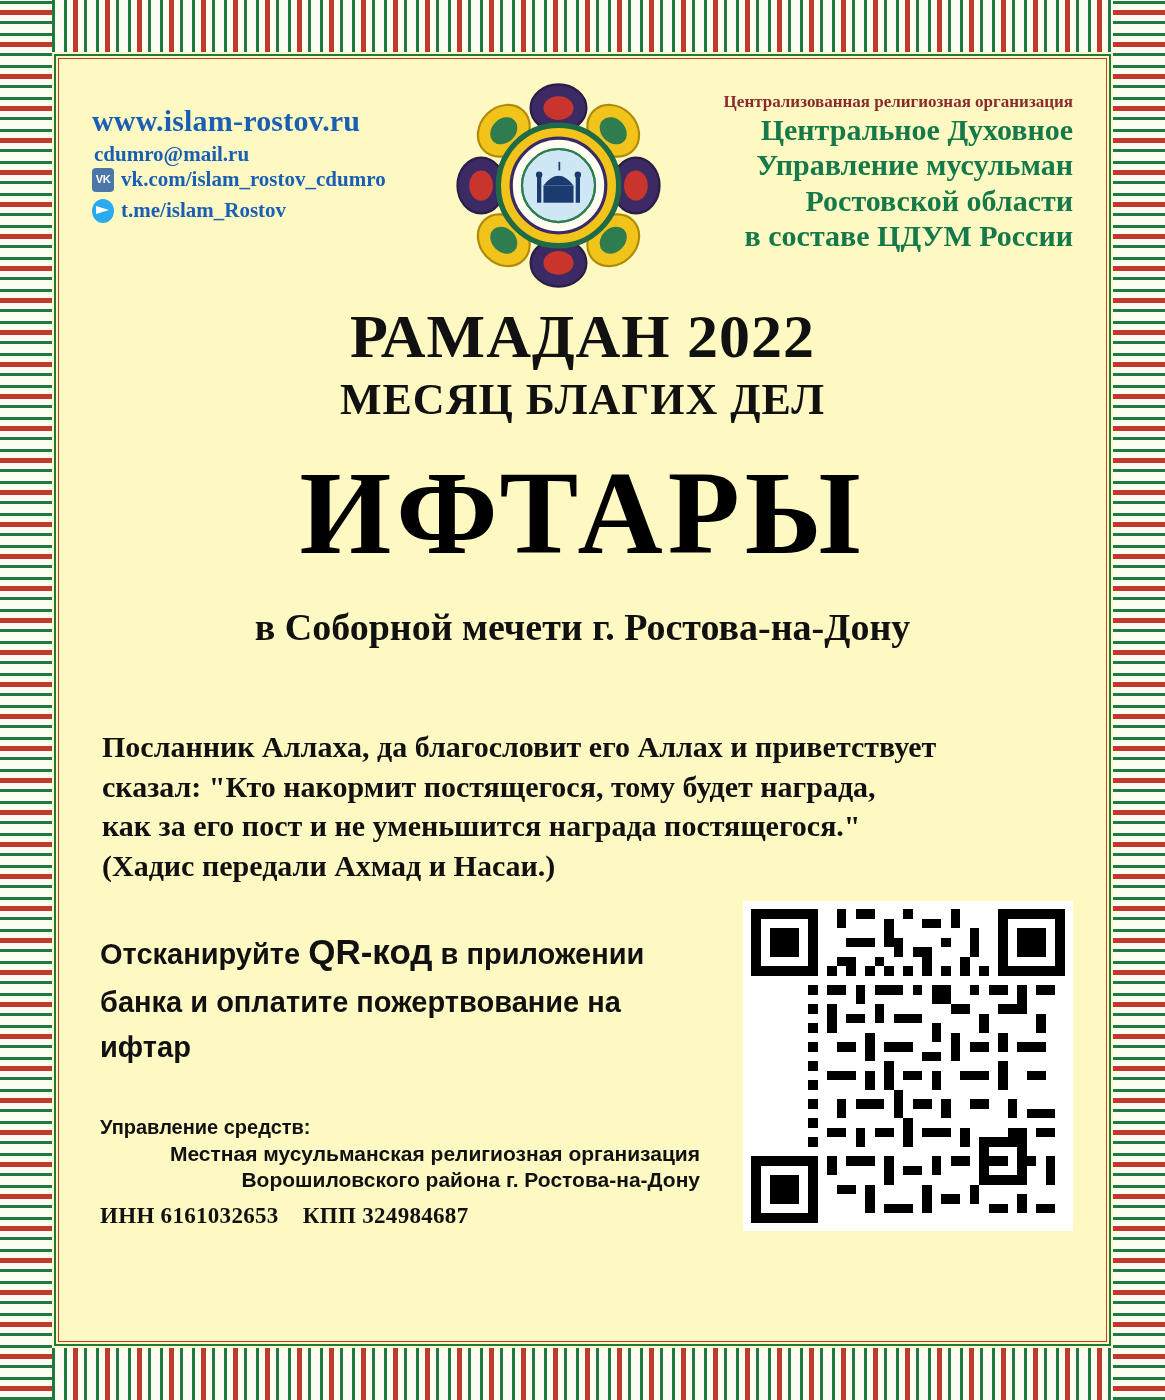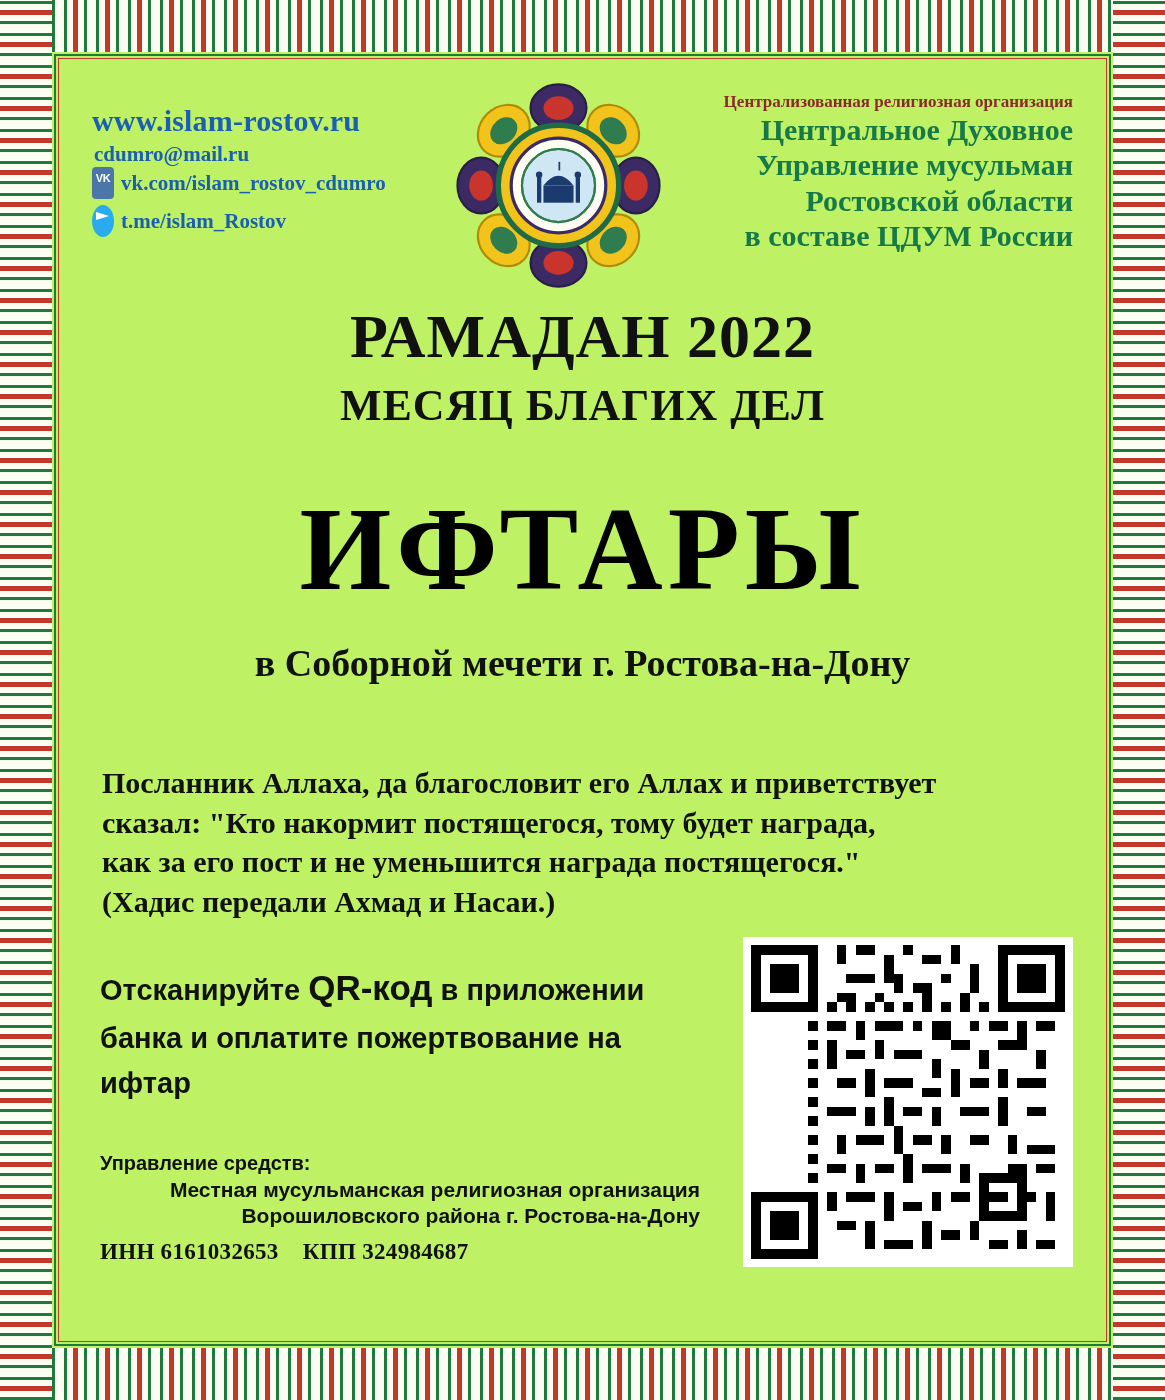--- a/index.html
+++ b/index.html
@@ -7,21 +7,21 @@
     padding: 0;
     background: #ffffff;
   }
   body {
     font-family: "Liberation Serif", serif;
   }
   .poster {
     position: relative;
     width: 1165px;
     height: 1400px;
-    background: #bef264;
+    background: #fef9c3;
     box-sizing: border-box;
     overflow: hidden;
   }
 
   
   .border-frame {
     position: absolute;
     inset: 0;
     padding: 0;
     box-sizing: border-box;
@@ -111,21 +111,21 @@
     gap: 7px;
     margin-bottom: 6px;
   }
   .social-line .label {
     color: #1a5fb4;
     font-size: 21px;
     font-weight: bold;
   }
   .ico {
     width: 22px;
-    height: 32px;
+    height: 24px;
     display: inline-block;
     flex: 0 0 auto;
   }
   .vk-ico {
     background: #4a76a8;
     border-radius: 4px;
     color: #fff;
     font-family: "Liberation Sans", sans-serif;
     font-size: 11px;
     font-weight: bold;
@@ -183,29 +183,29 @@
     letter-spacing: 1px;
     color: #111;
     margin-top: 10px;
   }
   .subhead {
     text-align: center;
     font-size: 44px;
     font-weight: bold;
     letter-spacing: 1px;
     color: #111;
-    margin-top: 8px;
+    margin-top: 2px;
   }
   .iftary {
     text-align: center;
     font-size: 118px;
     font-weight: bold;
     letter-spacing: 5px;
     color: #000;
-    margin-top: 60px;
+    margin-top: 30px;
     line-height: 1;
   }
   .place {
     text-align: center;
     font-size: 38px;
     font-weight: bold;
     color: #111;
     margin-top: 32px;
   }
 

